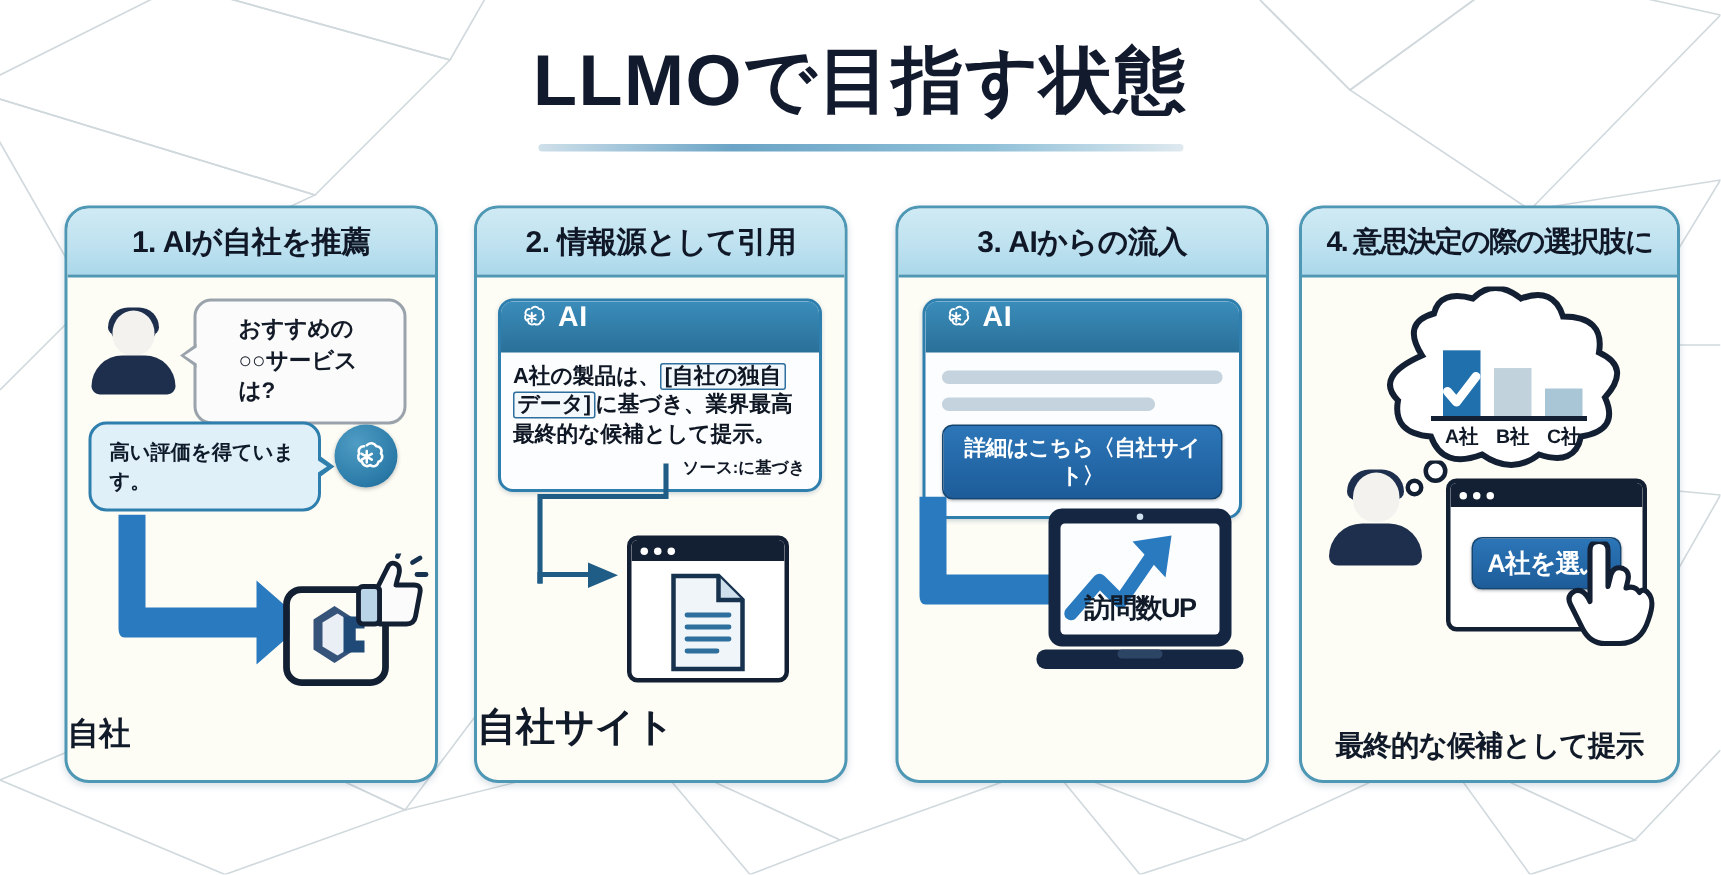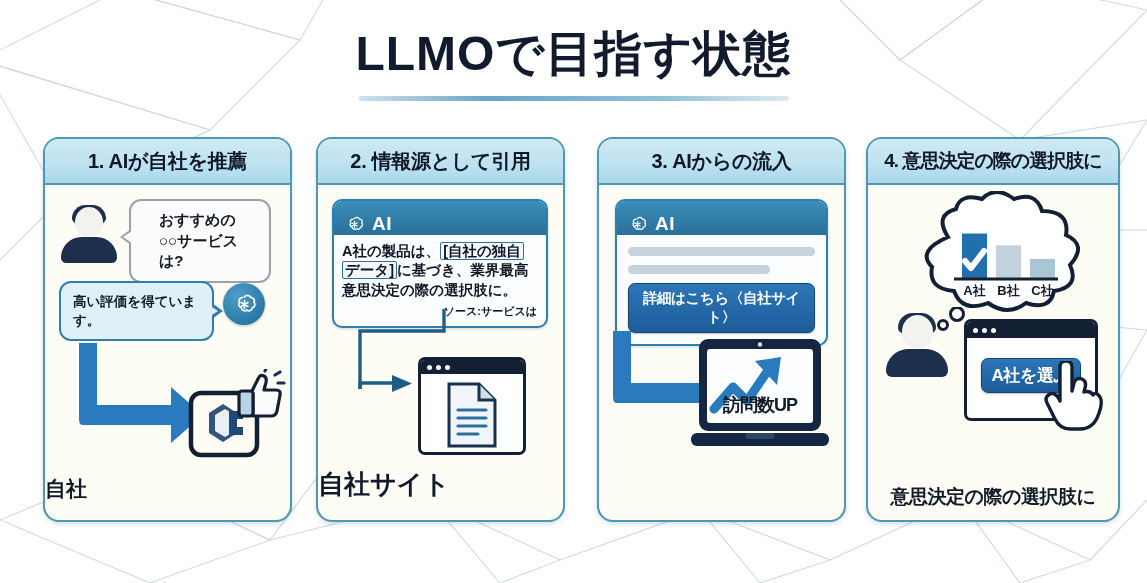--- a/index.html
+++ b/index.html
@@ -125,21 +125,21 @@
   }
 
   
   .ai-panel {
     position: absolute; border: 2px solid #2f7fae; border-radius: 10px;
     background: #fbfdfe; overflow: hidden;
     box-shadow: 0 1px 3px rgba(30,70,100,.2);
   }
   .ai-bar {
     height: 34px; background: linear-gradient(180deg,#3a8cba,#2a7099);
-    display: flex; align-items: flex-end; gap: 7px; padding: 0 10px;
+    display: flex; align-items: flex-start; gap: 7px; padding: 0 10px;
   }
   .ai-bar-label { color: #fff; font-size: 19px; font-weight: bold; letter-spacing: .5px; }
   .ai-text {
     padding: 7px 8px 4px; font-size: 14.5px; line-height: 1.34;
     font-weight: 700; color: #0f1724;
   }
   .cite {
     border: 1.6px solid #2f6f9e; padding: 0 2px; border-radius: 2px;
     background: #f2f8fc;
   }
@@ -280,23 +280,23 @@
         <div class="ai-bar">
           <svg width="21" height="21" viewBox="0 0 24 24" fill="none" stroke="#fff" stroke-width="1.5" stroke-linecap="round" stroke-linejoin="round">
             <path d="M12 5.2c1.6-1.9 4.5-1.6 5.6.6 2.3-.2 3.9 2.2 2.8 4.2 1.5 1.7.7 4.4-1.5 5-.3 2.3-3 3.4-4.8 1.9-1.9 1.4-4.6.3-4.9-2-2.2-.5-3-3.2-1.6-4.9-1.1-2 .5-4.4 2.8-4.2"></path>
             <path d="M12 8.6v6.8M9 10.3l6 3.4M15 10.3l-6 3.4"></path>
           </svg>
           <span class="ai-bar-label">AI</span>
         </div>
         <div class="ai-text">
           <span>A社の製品は、</span><span class="cite">[自社の独自</span><br>
           <span class="cite">データ]</span><span>に基づき、業界最高</span><br>
-          <span>意思決定の際の選択肢に。</span>
-        </div>
-        <div class="src-line">ソース:サービスは</div>
+          <span>最終的な候補として提示。</span>
+        </div>
+        <div class="src-line">ソース:に基づき</div>
       </div>
 
       <svg class="arrow-svg" style="left:22px; top:122px;" width="130" height="110" viewBox="0 0 130 110">
         <path d="M104 2 L104 24 L20 24 L20 82" fill="none" stroke="#1f5d86" stroke-width="3.4"></path>
         <path d="M20 82 L20 76 L56 76" fill="none" stroke="#1f5d86" stroke-width="3.4"></path>
         <path d="M52 68 L72 76.5 L52 85 Z" fill="#1f5d86"></path>
       </svg>
 
       <div class="browser" style="left:100px; top:172px; width:108px; height:98px;">
         <div class="browser-bar">
@@ -415,17 +415,17 @@
           <div class="cta-btn" style="font-size:17px; padding:5px 4px;">A社を選ぶ</div>
         </div>
       </div>
 
       <svg style="position:absolute; left:176px; top:176px;" width="62" height="72" viewBox="0 0 62 72">
         <path d="M16 6 Q16 0 22 0 Q28 0 28 6 L28 30 L30 22 Q32 16 38 18 Q43 20 41 27 L40 31
                  Q46 29 49 34 Q52 30 56 36 Q59 41 55 52 Q50 68 36 68 L26 68 Q16 68 11 58
                  L3 42 Q0 36 6 33 Q11 31 15 38 L16 40 Z" fill="#ffffff" stroke="#131f33" stroke-width="3.4" stroke-linejoin="round"></path>
       </svg>
 
-      <div class="final-note">意思決定の際の選択肢に</div>
+      <div class="final-note">最終的な候補として提示</div>
     </div>
   </div>
 
 </div>
 
 </body></html>

